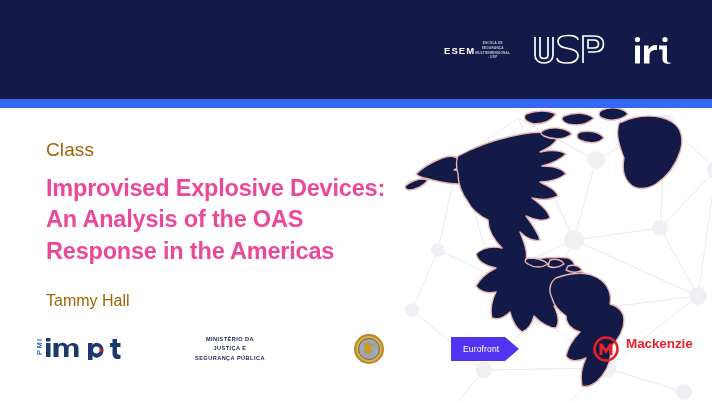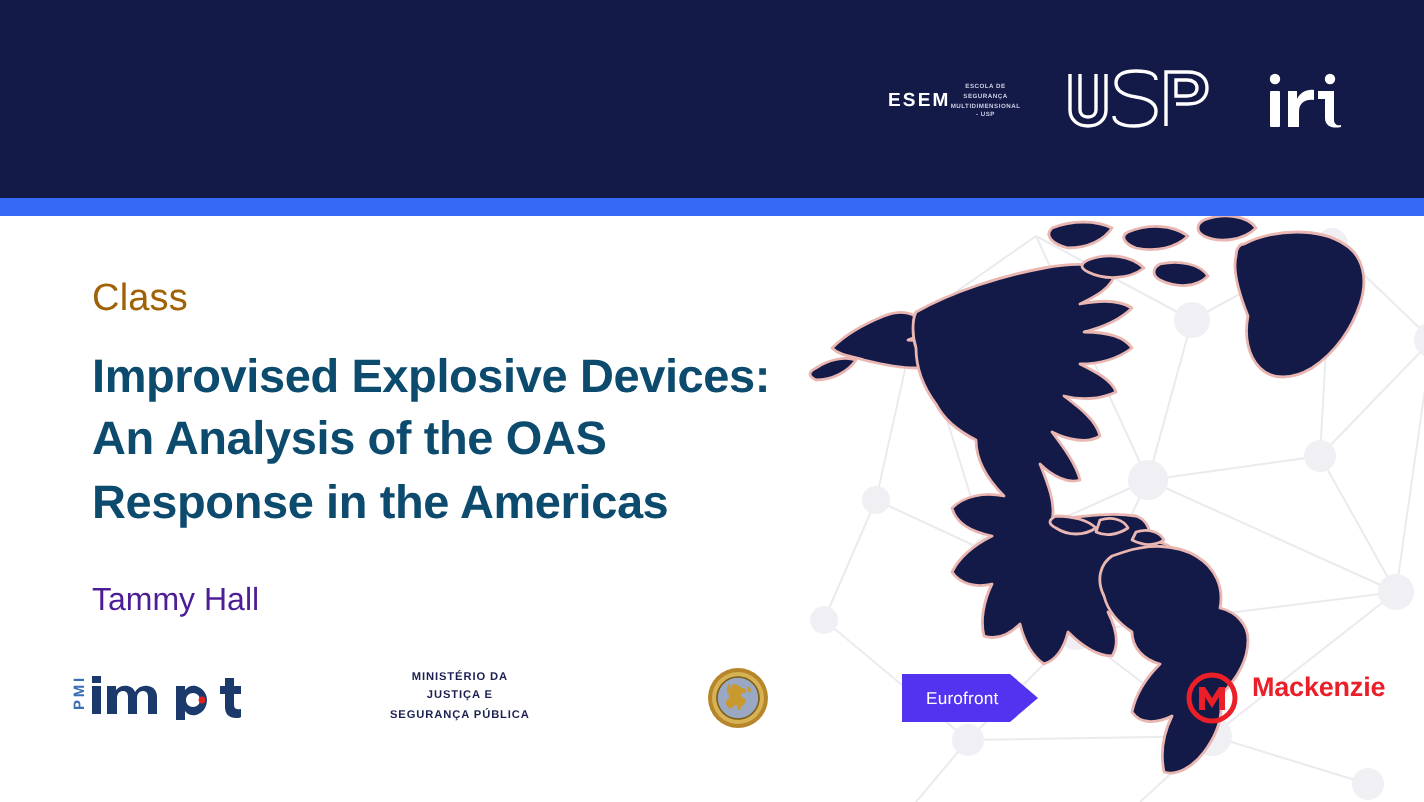--- a/index.html
+++ b/index.html
@@ -99,30 +99,30 @@
   }
   .kicker {
     color: #a16207;
     font-size: 19px;
     font-weight: normal;
     letter-spacing: 0.1px;
     margin: 0 0 14px 0;
     line-height: 1;
   }
   .title {
-    color: #0c4a6e;
+    color: #ec4899;
     font-size: 23.5px;
     font-weight: bold;
     line-height: 1.33;
     letter-spacing: -0.2px;
     margin: 0;
     white-space: pre-line;
   }
   .author {
-    color: #4c1d95;
+    color: #a16207;
     font-size: 16px;
     font-weight: normal;
     margin: 26px 0 0 0;
     line-height: 1;
   }
 
   
   .sponsors {
     position: absolute;
     left: 34px;

